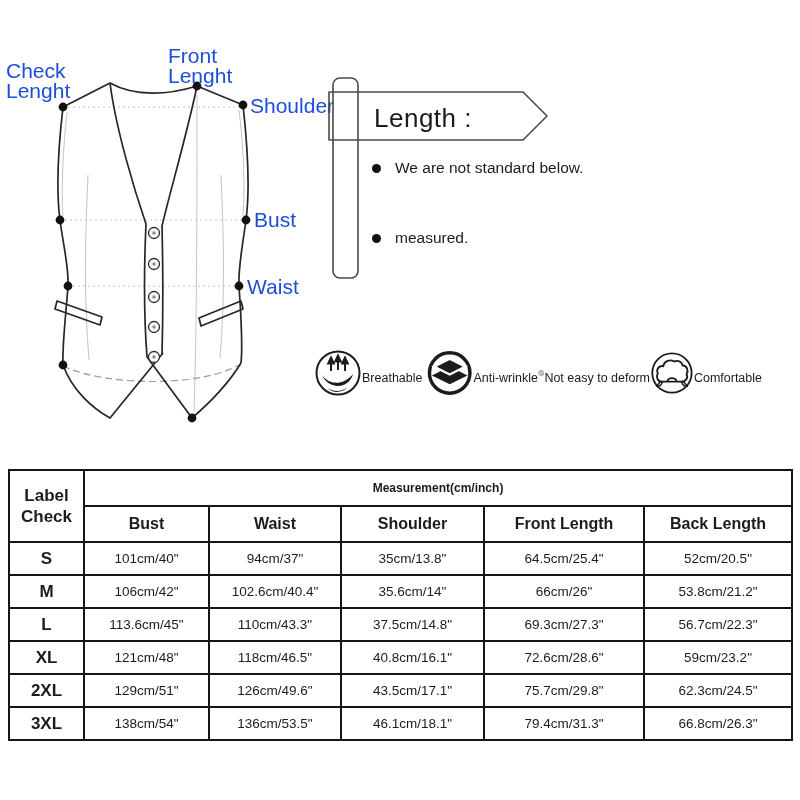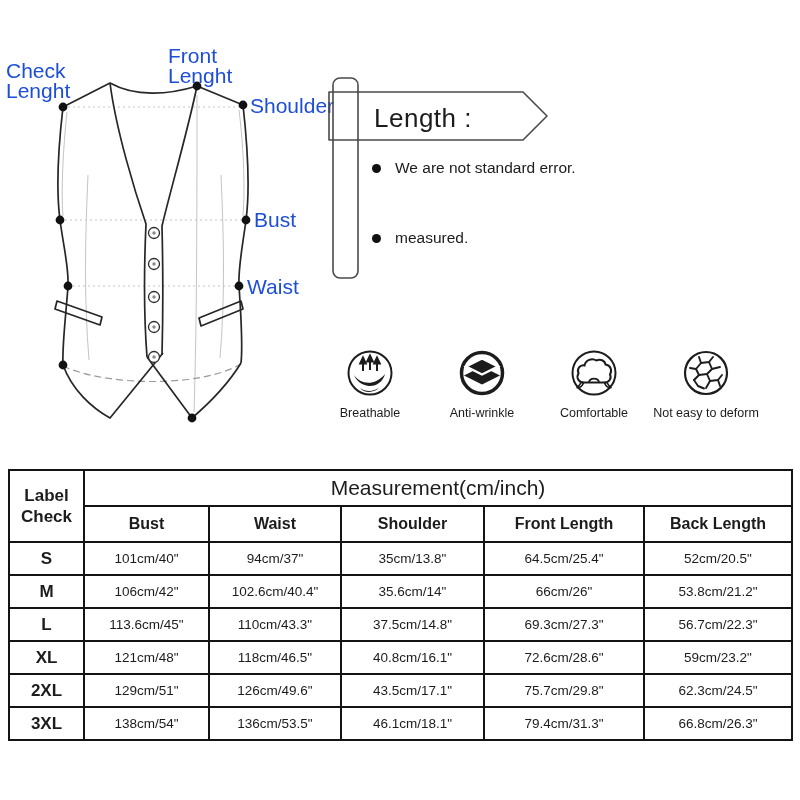--- a/index.html
+++ b/index.html
@@ -23,36 +23,36 @@
   }
   .bullet{position:absolute;display:flex;align-items:flex-start;width:395px;}
   .bullet .dot{
     width:9px;height:9px;border-radius:50%;background:#111;
     margin-top:7px;margin-right:14px;flex:0 0 auto;
   }
   .bullet-text{font-size:15.5px;line-height:22.5px;color:#1c1c1c;}
 
   
   .features{position:absolute;left:314px;top:349px;display:flex;}
-  .feature{width:112px;display:flex;flex-direction:column;align-items:center;}
+  .feature{width:112px;display:flex;align-items:center;}
   .feature .label{margin-top:9px;font-size:12.5px;color:#1c1c1c;white-space:nowrap;}
 
   
   .size-table{
     position:absolute;left:8px;top:469px;width:783px;
     border-collapse:collapse;table-layout:fixed;background:#fff;
   }
   .size-table th,.size-table td{
     border:2px solid #141414;text-align:center;vertical-align:middle;padding:0;
   }
   .size-table tr.hdr1{height:36px;}
   .size-table tr.hdr2{height:36px;}
   .size-table tr.data{height:33px;}
   .corner-header{font-size:17px;font-weight:bold;line-height:21px;}
-  .measure-header{font-size:21px;font-weight:normal;}
+  .measure-header{font-size:12px;font-weight:bold;}
   .col-header{font-size:16px;font-weight:bold;}
   .size-cell{font-size:17px;font-weight:bold;}
   .val-cell{font-size:13.5px;font-weight:normal;}
 </style>
 </head>
 <body>
 
 <div class="canvas">
 
   <svg class="abs" style="left:0;top:0" width="330" height="450" viewBox="0 0 330 450">
@@ -125,21 +125,21 @@
 
   <svg class="abs" style="left:320px;top:60px" width="240" height="230" viewBox="0 0 240 230">
     <rect x="13" y="18" width="25" height="200" rx="7" fill="none" stroke="#4a4a4a" stroke-width="1.6"></rect>
     <path d="M9,32 L203,32 L227,56 L203,80 L9,80 Z" fill="none" stroke="#4a4a4a" stroke-width="1.6" stroke-linejoin="round"></path>
   </svg>
   <div class="notice-title">Length :</div>
 
   <div class="bullet" style="left:372px;top:157px">
     <span class="dot"></span>
     <div class="bullet-text">
-      <div>We are not standard error.</div>
+      <div>We are not standard below.</div>
     </div>
   </div>
   <div class="bullet" style="left:372px;top:227px">
     <span class="dot"></span>
     <div class="bullet-text">
       <div>measured.</div>
     </div>
   </div>
 
   <div class="features">
@@ -161,50 +161,50 @@
       <div class="label">Breathable</div>
     </div>
 
     <div class="feature">
       <svg width="48" height="48" viewBox="0 0 48 48">
         <circle cx="24" cy="24" r="20.5" fill="none" stroke="#1c1c1c" stroke-width="3.5"></circle>
         <polygon points="24,17.5 42,26.5 24,35.5 6,26.5" fill="#1c1c1c"></polygon>
         <polygon points="24,9.5 40,17.5 24,25.5 8,17.5" fill="#1c1c1c" stroke="#ffffff" stroke-width="2.4"></polygon>
       </svg>
       <div class="label">Anti-wrinkle</div>
-    </div>
-
-    <div class="feature">
-      <svg width="48" height="48" viewBox="0 0 48 48">
-        <circle cx="24" cy="24" r="21.5" fill="none" stroke="#1c1c1c" stroke-width="2"></circle>
-        <path d="M13.5,33.5 C8.5,33.5 6,28.5 8.5,24.5 C6.5,20 10,15.5 14.5,16.5 C15.5,11 22,8.5 26.5,11.5 C30,9.5 35,11.5 35.5,15.5 C40.5,16 42.5,21.5 40,25.5 C42,29.5 39,33.5 34.5,33.5 Z" fill="#ffffff" stroke="#1c1c1c" stroke-width="2"></path>
-        <path d="M19,33 C20,28.5 28,28.5 29,33" fill="none" stroke="#1c1c1c" stroke-width="1.8"></path>
-        <path d="M11,33.5 C9.5,36.5 8,38 6.5,38.5 C10,39 12.5,37 13.5,33.8 Z" fill="#ffffff" stroke="#1c1c1c" stroke-width="1.6"></path>
-        <path d="M37,33.5 C38.5,36.5 40,38 41.5,38.5 C38,39 35.5,37 34.5,33.8 Z" fill="#ffffff" stroke="#1c1c1c" stroke-width="1.6"></path>
-      </svg>
-      <div class="label">Comfortable</div>
     </div>
 
     <div class="feature">
       <svg width="48" height="48" viewBox="0 0 48 48">
         <circle cx="24" cy="24" r="21" fill="none" stroke="#1c1c1c" stroke-width="2.2"></circle>
         <g stroke="#1c1c1c" stroke-width="1.9" fill="none" stroke-linecap="round" stroke-linejoin="round">
           <path d="M17,8 L19,14 L14,20 L8,19"></path>
           <path d="M19,14 L27,13 L31,8"></path>
           <path d="M27,13 L30,20 L38,18"></path>
           <path d="M30,20 L25,25 L28,32"></path>
           <path d="M25,25 L17,26 L14,20"></path>
           <path d="M17,26 L12,31"></path>
           <path d="M28,32 L36,31 L40,26"></path>
           <path d="M28,32 L24,39"></path>
           <path d="M36,31 L38,37"></path>
           <path d="M12,31 L16,37 L22,39.5"></path>
         </g>
       </svg>
       <div class="label">Not easy to deform</div>
+    </div>
+
+    <div class="feature">
+      <svg width="48" height="48" viewBox="0 0 48 48">
+        <circle cx="24" cy="24" r="21.5" fill="none" stroke="#1c1c1c" stroke-width="2"></circle>
+        <path d="M13.5,33.5 C8.5,33.5 6,28.5 8.5,24.5 C6.5,20 10,15.5 14.5,16.5 C15.5,11 22,8.5 26.5,11.5 C30,9.5 35,11.5 35.5,15.5 C40.5,16 42.5,21.5 40,25.5 C42,29.5 39,33.5 34.5,33.5 Z" fill="#ffffff" stroke="#1c1c1c" stroke-width="2"></path>
+        <path d="M19,33 C20,28.5 28,28.5 29,33" fill="none" stroke="#1c1c1c" stroke-width="1.8"></path>
+        <path d="M11,33.5 C9.5,36.5 8,38 6.5,38.5 C10,39 12.5,37 13.5,33.8 Z" fill="#ffffff" stroke="#1c1c1c" stroke-width="1.6"></path>
+        <path d="M37,33.5 C38.5,36.5 40,38 41.5,38.5 C38,39 35.5,37 34.5,33.8 Z" fill="#ffffff" stroke="#1c1c1c" stroke-width="1.6"></path>
+      </svg>
+      <div class="label">Comfortable</div>
     </div>
   </div>
 
   <table class="size-table">
     <colgroup>
       <col style="width:75px">
         <col style="width:125px">
         <col style="width:132px">
       <col style="width:143px">
         <col style="width:160px">

